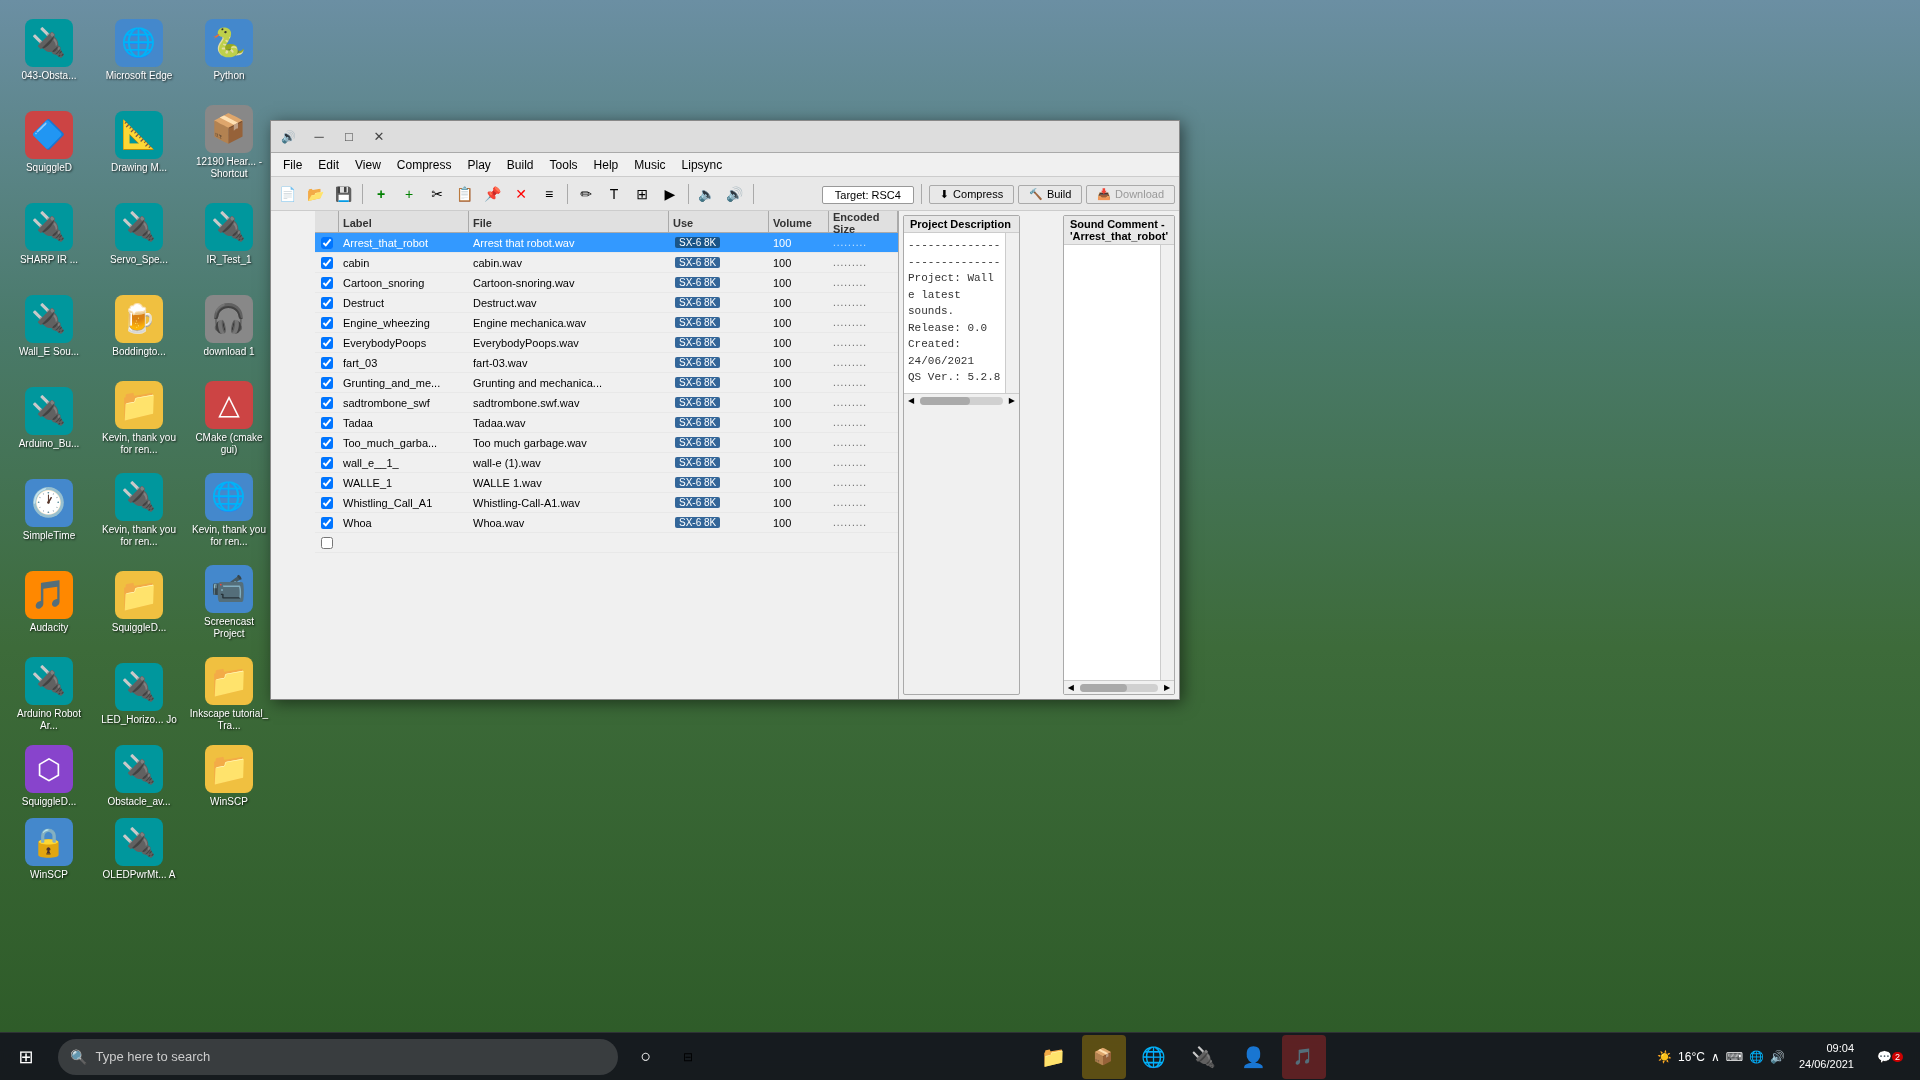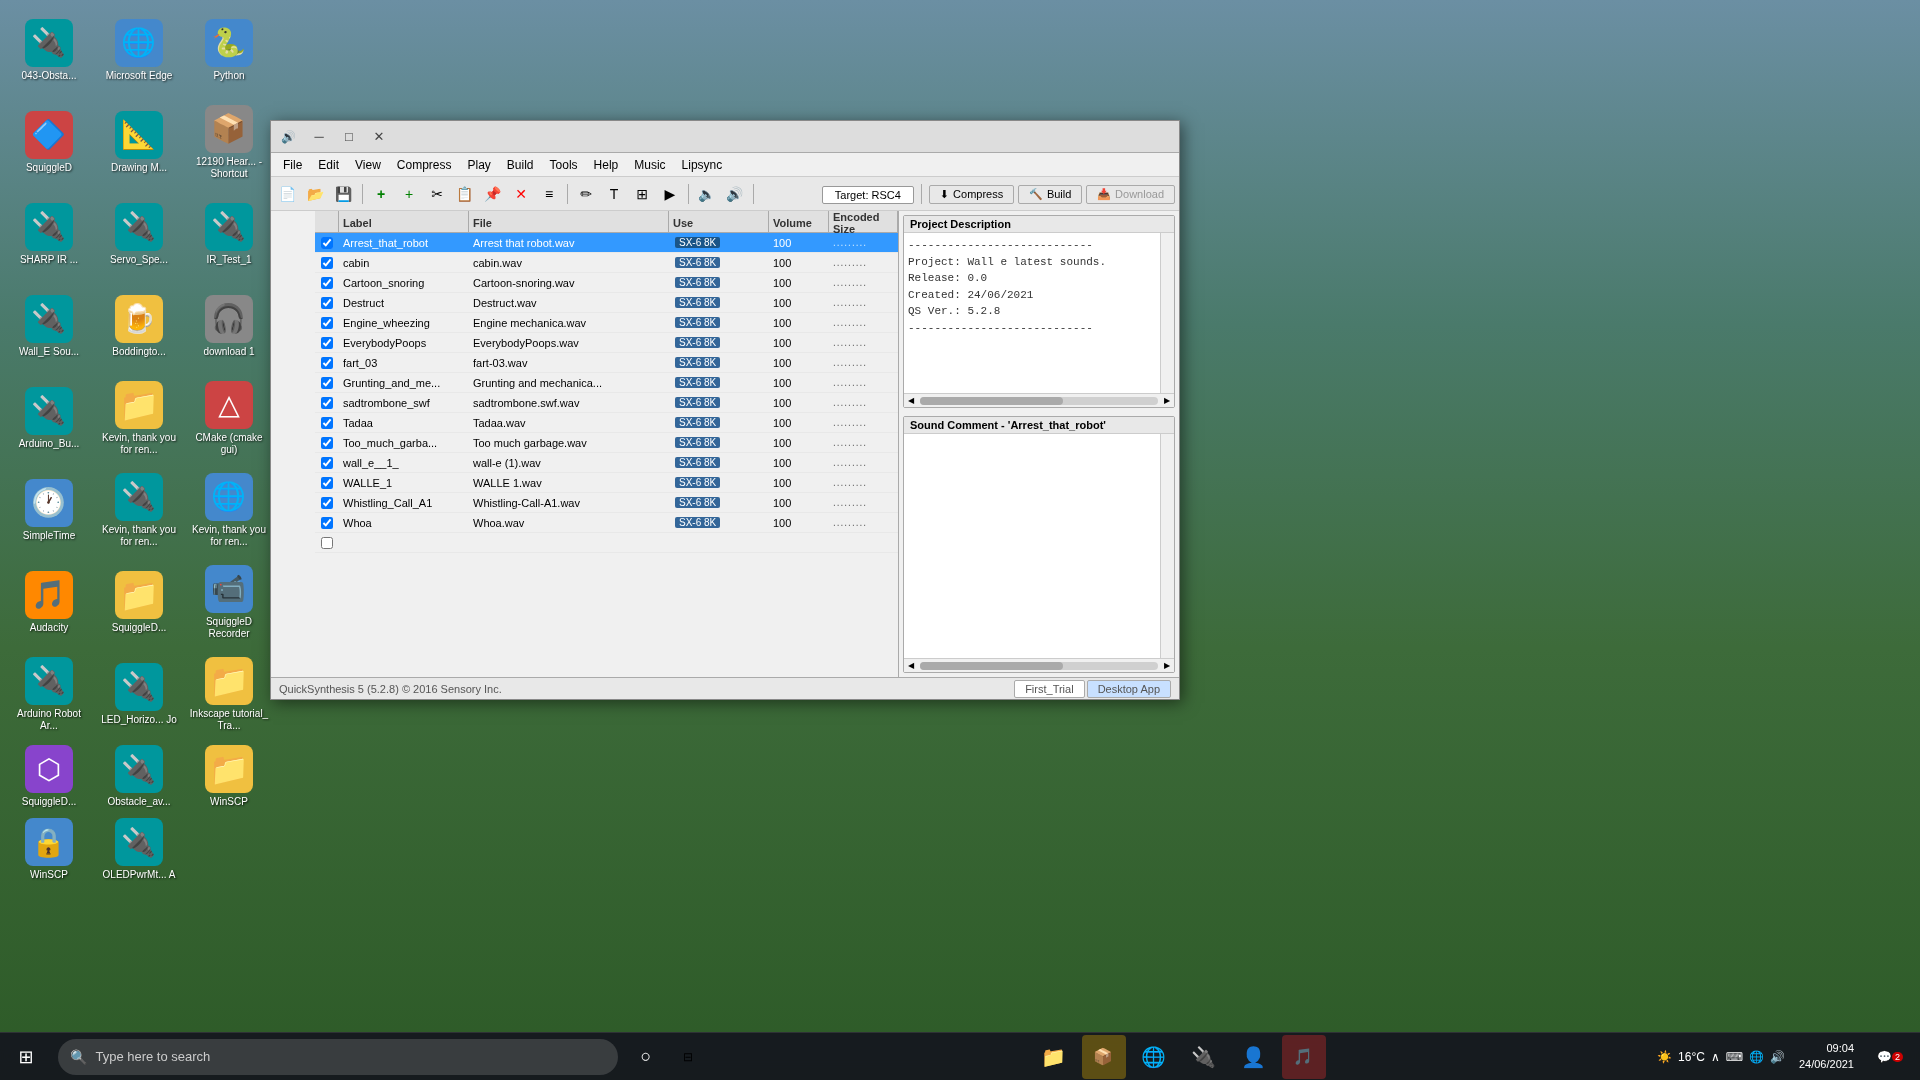--- a/index.html
+++ b/index.html
@@ -153,21 +153,21 @@
       background: #336699; color: white; font-size: 10px;
       margin: 2px; border-radius: 2px; justify-content: center;
     }
     .file-row.selected .td-cell.use-badge { background: #1a5588; }
     .checkbox-cell { display: flex; align-items: center; justify-content: center; }
     .encoded-dots { color: #666; letter-spacing: 1px; font-size: 10px; }
     .file-row.selected .encoded-dots { color: #cce8ff; }
 
     
     .right-panel {
-      width: 280px; display: flex; flex-direction: column;
+      width: 280px; display: flex; flex-direction: row; gap: 35px;
     }
     .project-desc-section {
       border: 1px solid #aaa; margin: 4px; border-radius: 2px;
     }
     .section-title {
       font-size: 11px; font-weight: bold; background: #e8e8e8;
       padding: 2px 6px; border-bottom: 1px solid #ccc;
     }
     .desc-area {
       background: white; height: 160px; padding: 4px; font-size: 11px;
@@ -299,21 +299,21 @@
     <div class="desktop-icon">
       <div class="icon-img icon-orange">🎵</div>
       <div class="icon-label">Audacity</div>
     </div>
     <div class="desktop-icon">
       <div class="icon-img icon-folder" style="font-size:32px;">📁</div>
       <div class="icon-label">SquiggleD...</div>
     </div>
     <div class="desktop-icon">
       <div class="icon-img icon-blue">📹</div>
-      <div class="icon-label">SquiggleD Recorder</div>
+      <div class="icon-label">Screencast Project</div>
     </div>
     <div class="desktop-icon">
       <div class="icon-img icon-arduino">🔌</div>
       <div class="icon-label">Arduino Robot Ar...</div>
     </div>
     <div class="desktop-icon">
       <div class="icon-img icon-arduino">🔌</div>
       <div class="icon-label">LED_Horizo... Jo</div>
     </div>
     <div class="desktop-icon">
@@ -650,27 +650,20 @@
             <div class="hscroll-btn">◀</div>
             <div class="hscroll-track">
               <div class="hscroll-thumb"></div>
             </div>
             <div class="hscroll-btn">▶</div>
           </div>
         </div>
       </div>
     </div>
 
-    <div class="status-bar">
-      <span>QuickSynthesis 5 (5.2.8) © 2016 Sensory Inc.</span>
-      <div class="status-tabs">
-        <div class="status-tab">First_Trial</div>
-        <div class="status-tab active">Desktop App</div>
-      </div>
-    </div>
   </div>
 
   <div class="taskbar">
     <div class="taskbar-start">⊞</div>
     <div class="taskbar-search">
       <span class="search-icon-tb">🔍</span>
       <span class="search-text">Type here to search</span>
     </div>
     <div class="taskbar-cortana">○</div>
     <div style="width:40px;height:44px;display:flex;align-items:center;justify-content:center;cursor:pointer;">⊟</div>

